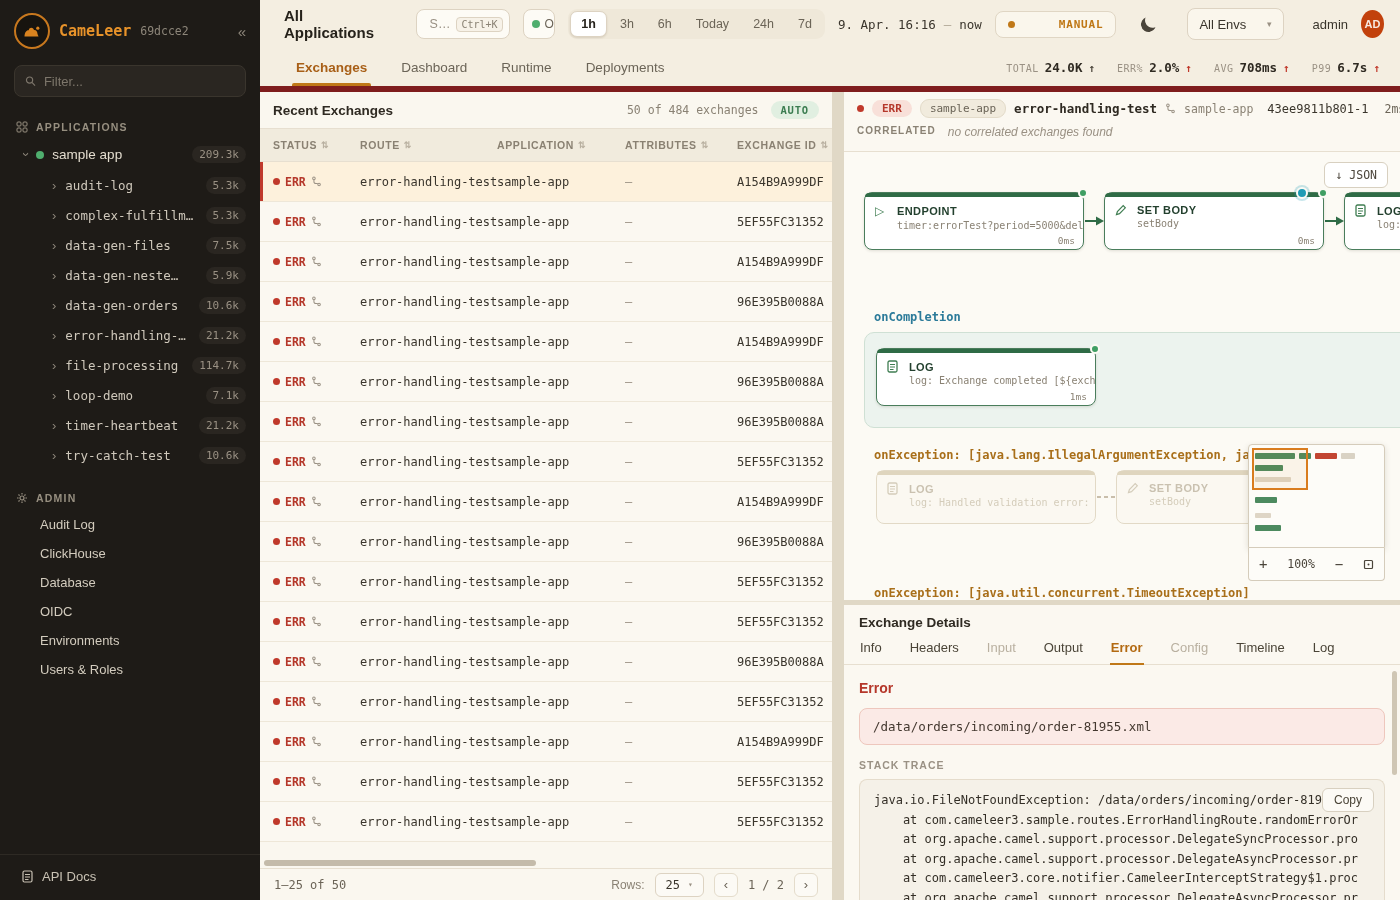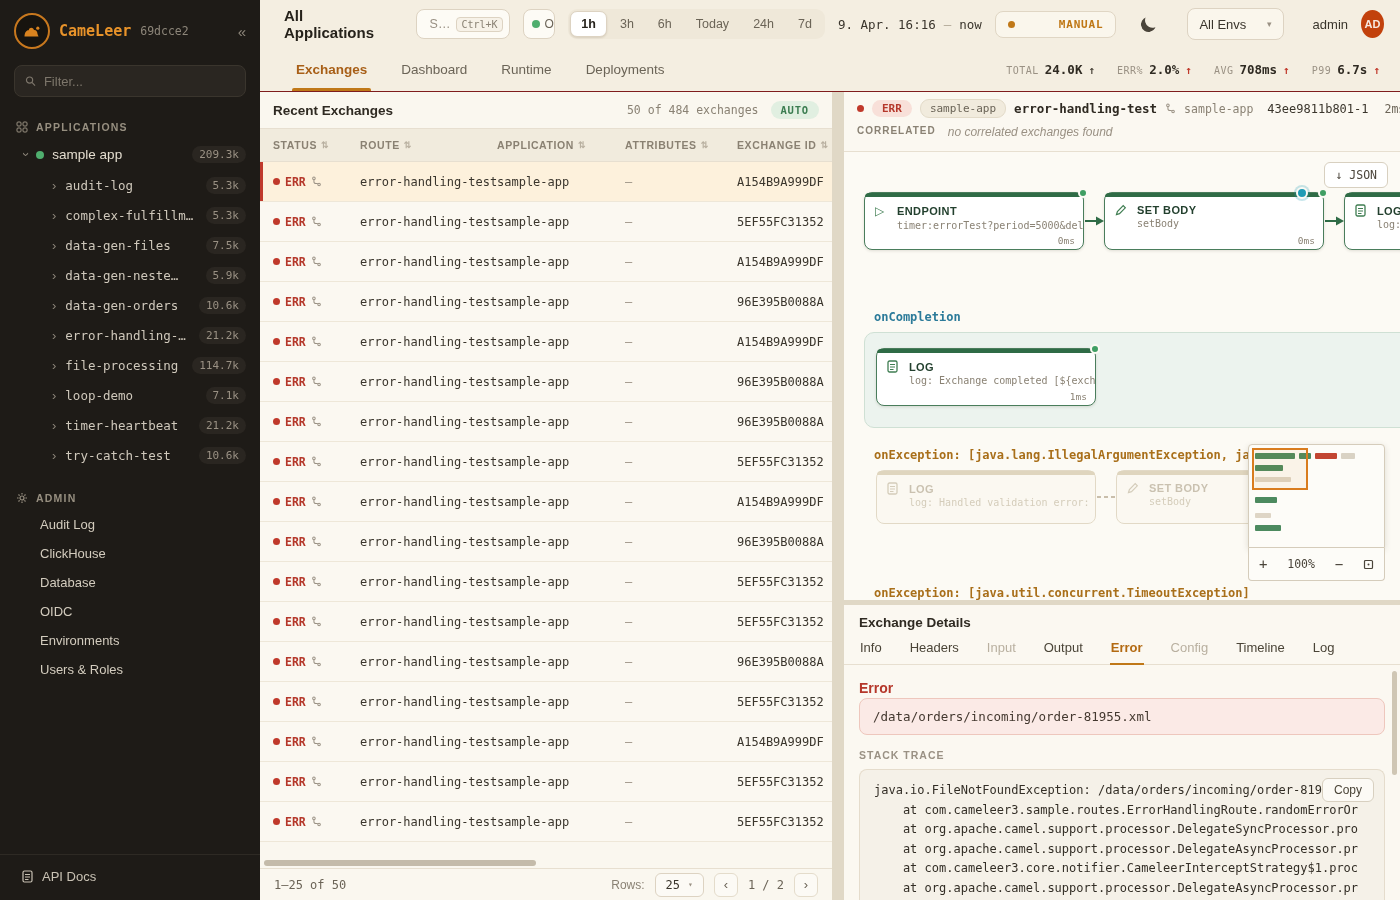--- a/index.html
+++ b/index.html
@@ -46,21 +46,21 @@
   .manual-btn { display:flex; align-items:center; gap:7px; border:1px solid #e0d6c4; background:#faf6ec; border-radius:8px; padding:6px 12px; cursor:pointer; }
   .manual-btn .mdot { width:7px; height:7px; border-radius:50%; background:#c07818; }
   .manual-btn .mtxt { font-family:"DejaVu Sans Mono",monospace; font-size:11px; font-weight:bold; letter-spacing:.8px; color:#bf7715;margin-left:37px; }
   .moon-btn { margin-left:8px; width:28px; height:28px; display:flex; align-items:center; justify-content:center; cursor:pointer; }
   .moon { width:15px; height:15px; border-radius:50%; box-shadow:inset 5px -3px 0 0 #4a443a; transform:rotate(-15deg); }
   .env-select { display:flex; align-items:center; gap:10px; width:112px; height:32px; background:#faf6ec; border:1px solid #ddd3c2; border-radius:8px; padding:0 11px; font-size:13px; color:#3a352c; cursor:pointer; margin-left:14px; }
   .env-select .car { margin-left:auto; color:#9a9184; font-size:9px; }
   .username { font-size:13px; color:#3a352c; margin-left:16px; }
   .avatar { width:28px; height:28px; border-radius:50%; background:#c2410c; color:#f7e8e0; font-size:11px; font-weight:bold; display:flex; align-items:center; justify-content:center; }
 
-  .navrow { height:44px; background:#f4eee1; border-bottom:1px solid #7f1d1d; display:flex; align-items:center; padding:0 20px 0 36px; flex-shrink:0; }
+  .navrow { height:44px; background:#f4eee1; border-bottom:6px solid #7f1d1d; display:flex; align-items:center; padding:0 20px 0 36px; flex-shrink:0; }
   .ntabs { display:flex; gap:34px; height:100%; }
   .ntab { display:flex; align-items:center; font-size:13.5px; color:#6b6457; cursor:pointer; position:relative; }
   .ntab.active { color:#a85f17; font-weight:bold; }
   .ntab.active::after { content:""; position:absolute; left:-4px; right:-4px; bottom:0; height:3px; background:#c07818; border-radius:2px 2px 0 0; }
   .stats { margin-left:auto; display:flex; gap:22px; align-items:center; }
   .stat { display:flex; gap:6px; align-items:baseline; font-family:"DejaVu Sans Mono",monospace; }
   .s-label { font-size:10px; color:#9a9184; letter-spacing:.5px; }
   .s-value { font-size:12.5px; font-weight:bold; color:#2f2a22; }
   .s-arrow { font-size:11px; font-weight:bold; color:#4a443a; }
   .s-arrow.bad { color:#c0392b; }
@@ -142,21 +142,21 @@
 
   .detail-bottom { flex:1; background:#fbf8f1; display:flex; flex-direction:column; min-height:0; position:relative; }
   .db-title { padding:10px 15px 8px; font-size:13.5px; font-weight:bold; color:#2f2a22; flex-shrink:0; }
   .dtabs { display:flex; gap:26px; padding:0 15px; border-bottom:1px solid #e7dfd0; flex-shrink:0; }
   .dtab { padding:2px 1px 9px; font-size:13px; color:#4a4437; cursor:pointer; position:relative; }
   .dtab.active { color:#b36a12; font-weight:bold; }
   .dtab.active::after { content:""; position:absolute; left:0; right:0; bottom:-1px; height:2px; background:#c07818; }
   .dtab.disabled { color:#b9b0a0; cursor:default; }
   .db-content { flex:1; padding:0 15px; overflow:hidden; display:flex; flex-direction:column; }
   .error-heading { margin-top:15px; font-size:14px; font-weight:bold; color:#b5372a; flex-shrink:0; }
-  .error-box { margin-top:2px; background:#fbeae6; border:1px solid #eec7bd; border-radius:8px; padding:10px 13px; font-family:"DejaVu Sans Mono",monospace; font-size:12.5px; color:#43382f; flex-shrink:0; white-space:nowrap; overflow:hidden; }
+  .error-box { margin-top:12px; background:#fbeae6; border:1px solid #eec7bd; border-radius:8px; padding:10px 13px; font-family:"DejaVu Sans Mono",monospace; font-size:12.5px; color:#43382f; flex-shrink:0; white-space:nowrap; overflow:hidden; }
   .st-label { margin:14px 0 8px; font-size:10.5px; font-weight:bold; letter-spacing:1px; color:#9a9184; flex-shrink:0; }
   .code-block { position:relative; flex:1; background:#f5f1e8; border:1px solid #e5dccc; border-bottom:none; border-radius:8px 8px 0 0; padding:11px 14px; overflow:hidden; }
   .code-line { font-family:"DejaVu Sans Mono",monospace; font-size:12px; line-height:19.5px; color:#332e26; white-space:pre; overflow:hidden; }
   .copy-btn { position:absolute; top:8px; right:10px; background:#fcfaf5; border:1px solid #d8d0c0; border-radius:6px; padding:4px 11px; font-size:12px; color:#4a4437; cursor:pointer; font-family:"Liberation Sans",sans-serif; }
   .vscroll { position:absolute; right:3px; top:66px; width:5px; height:104px; background:#cfc6b4; border-radius:3px; cursor:grab; }
 </style>
 </head>
 <body>
 
 <div class="app">

